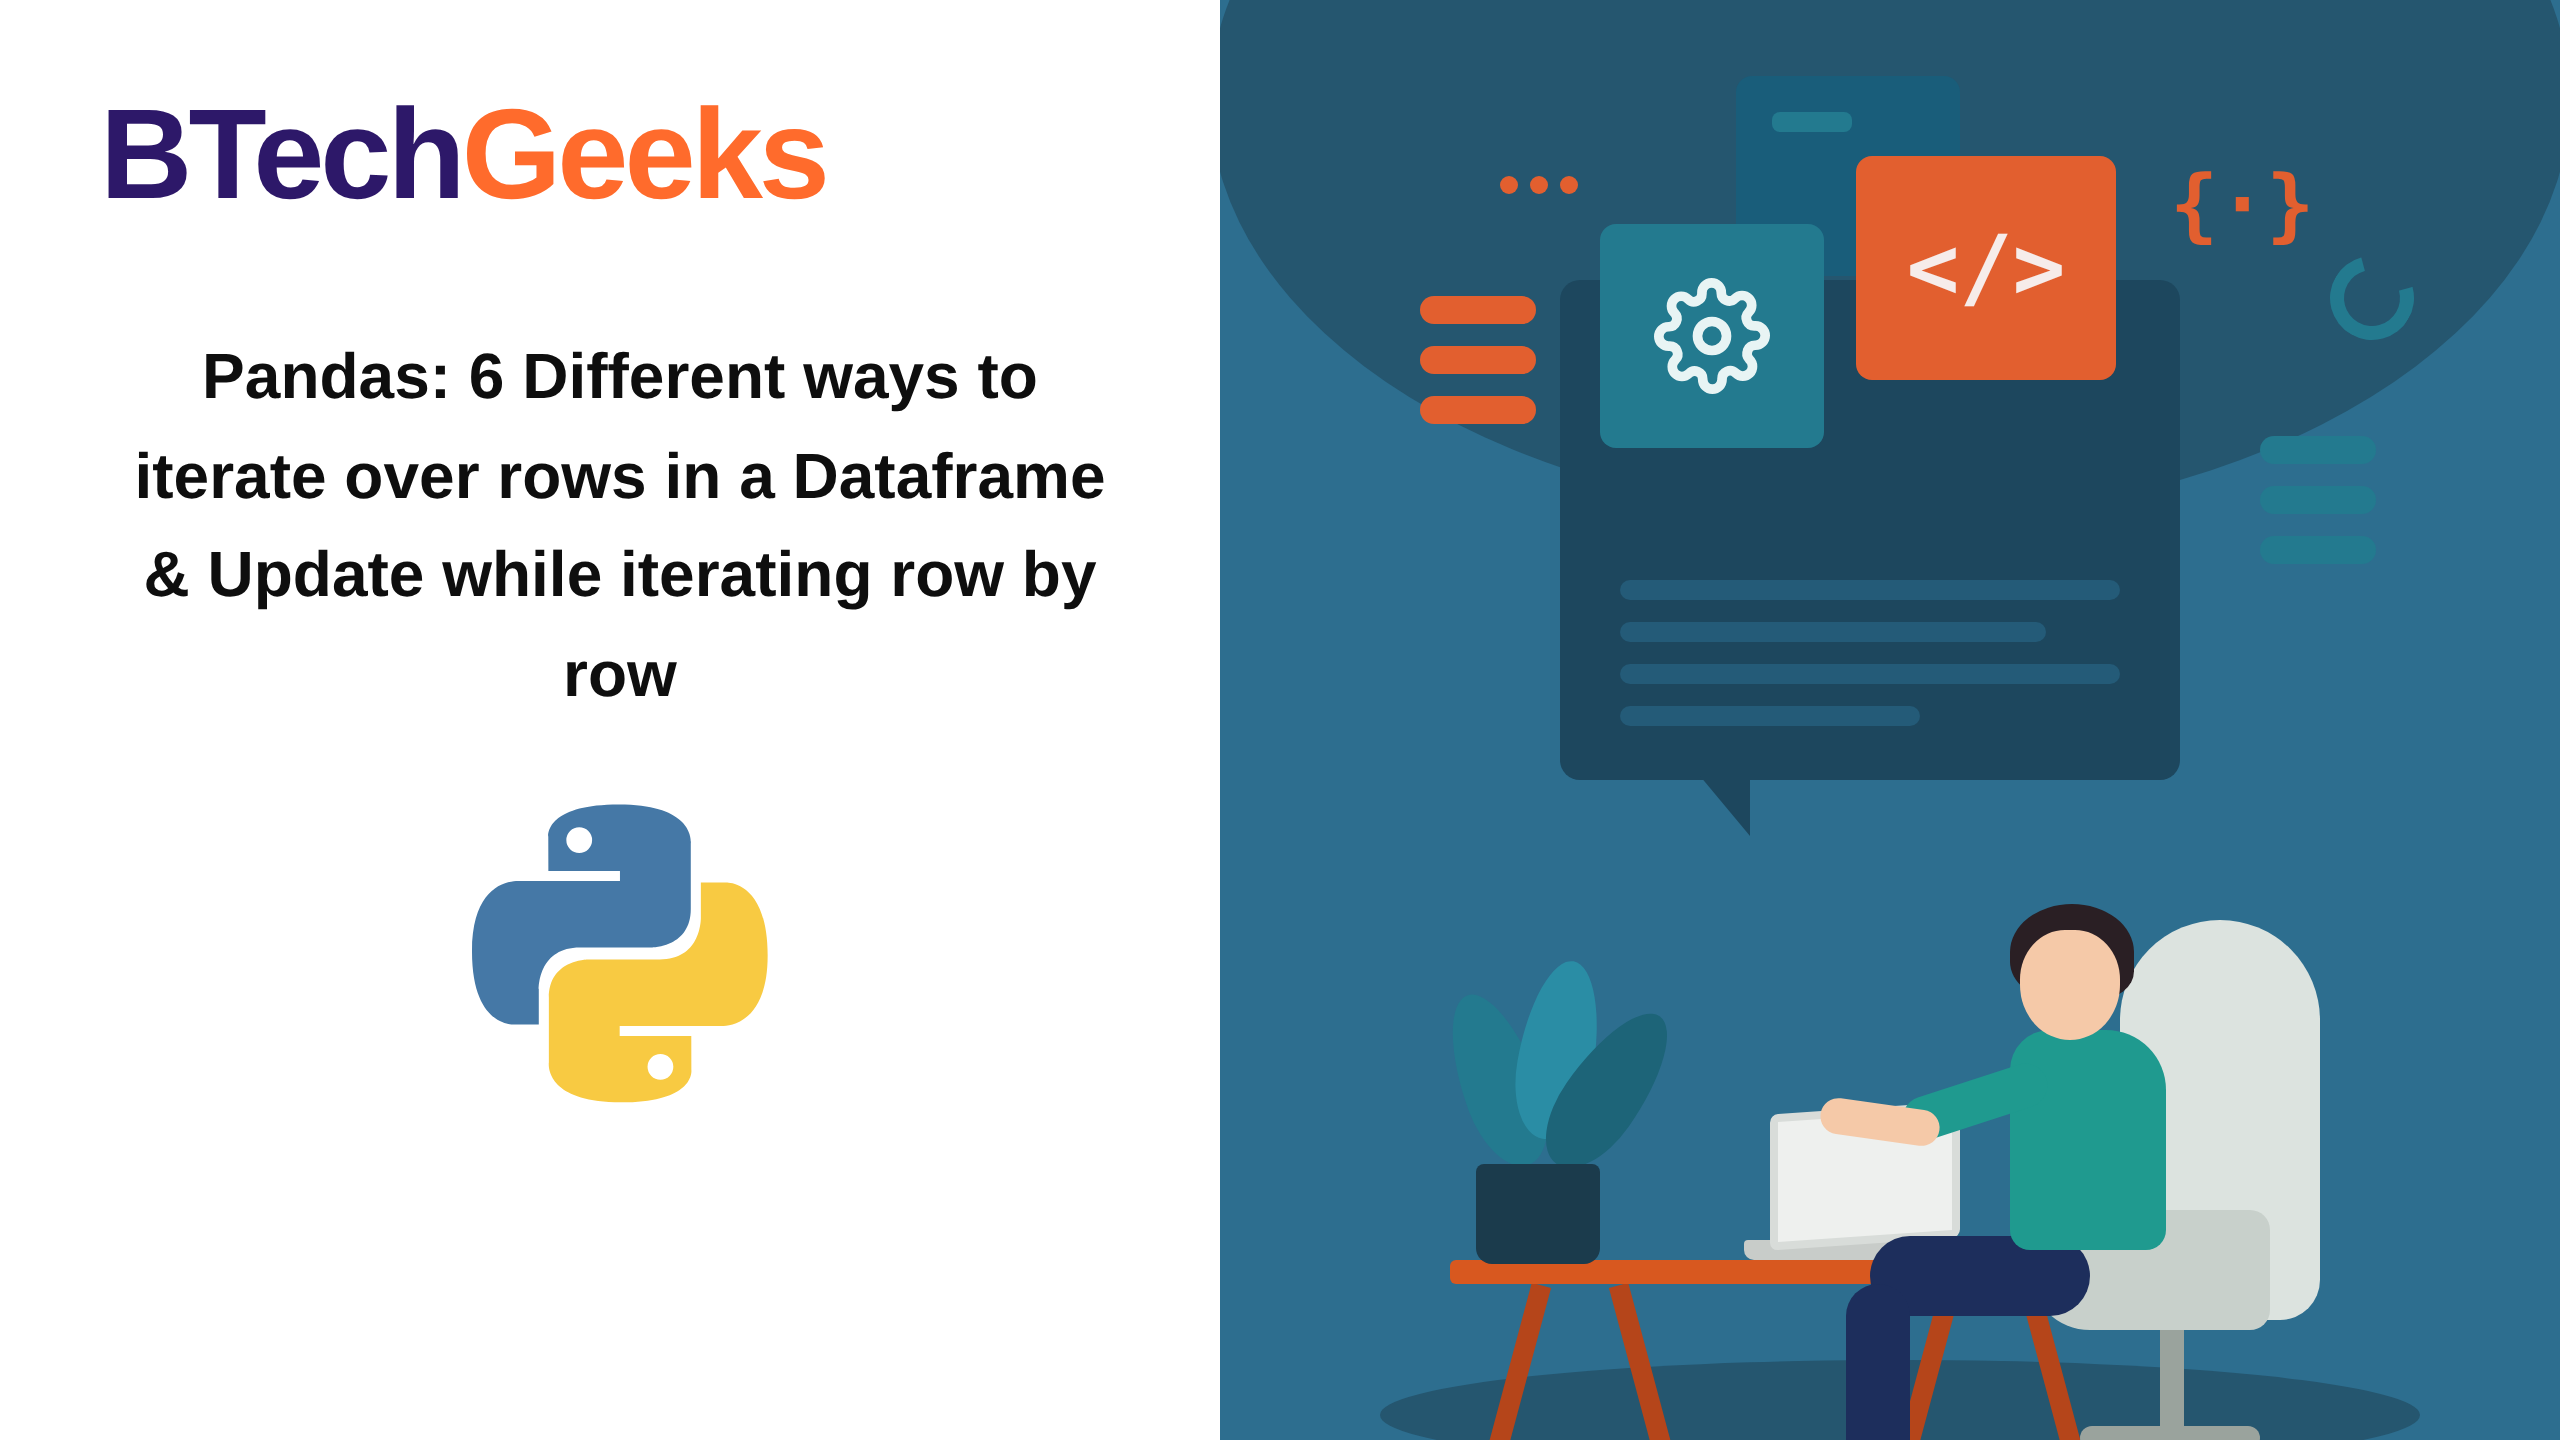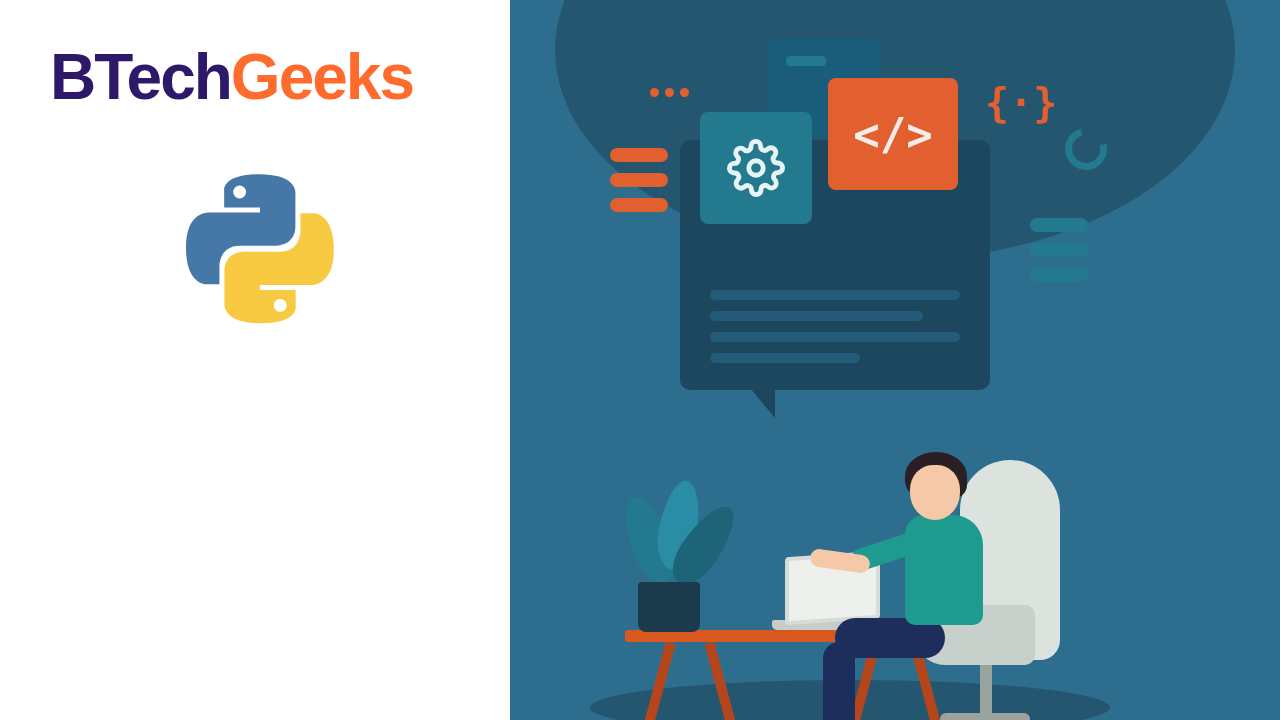--- a/index.html
+++ b/index.html
@@ -13,21 +13,21 @@
       font-family: 'Arial', 'Helvetica', sans-serif;
       overflow: hidden;
       position: relative;
     }
     .container {
       display: flex;
       width: 100%;
       height: 100%;
     }
     .left-panel {
-      width: 510px;
+      width: 610px;
       height: 100%;
       background: white;
       padding: 40px 40px 20px 50px;
       display: flex;
       flex-direction: column;
       z-index: 2;
     }
     .right-panel {
       flex: 1;
       height: 100%;
@@ -430,20 +430,21 @@
     }
   </style>
 </head>
 <body>
 
 <div class="container">
   <div class="left-panel">
     <div class="logo">
       <span class="b-part">B</span><span class="tech-part">Tech</span><span class="geeks-part">Geeks</span>
     </div>
+    <div class="article-title">Pandas: 6 Different ways to iterate over rows in a Dataframe &amp; Update while iterating row by row</div>
     <div class="python-logo">
       <svg width="150" height="150" viewBox="0 0 256 255">
         <path d="M126.9 0C62.8 0 66.8 27.8 66.8 27.8l.07 28.8h61.1v8.6H42.6S1.7 60.6 1.7 125.3c0 64.7 35.7 62.4 35.7 62.4h21.3v-30s-1.1-35.7 35.1-35.7h60.6s34 .55 34-32.8V33.4S193.5 0 126.9 0zM93.2 19.3a11 11 0 1 1 0 22 11 11 0 0 1 0-22z" fill="#4578a6"></path>
         <path d="M128.8 254.1c64.1 0 60.1-27.8 60.1-27.8l-.07-28.8h-61.1v-8.6H213s41 4.6 41-60.1c0-64.7-35.7-62.4-35.7-62.4H197v30s1.1 35.7-35.1 35.7h-60.6s-34-.55-34 32.8v55.1s-5.1 34.1 61.5 34.1zm33.7-19.3a11 11 0 1 1 0-22 11 11 0 0 1 0 22z" fill="#f8ca42"></path>
       </svg>
     </div>
   </div>
 
   <div class="right-panel">
     <div class="illustration-bg"></div>

